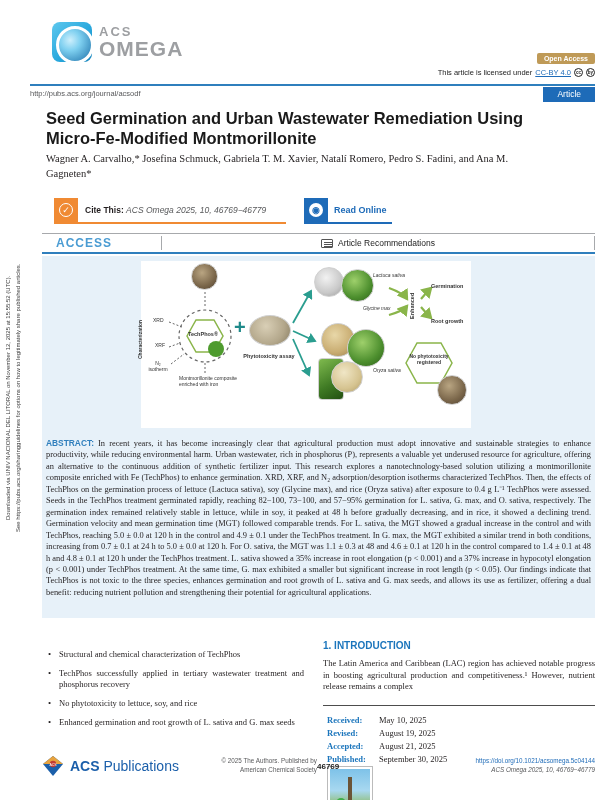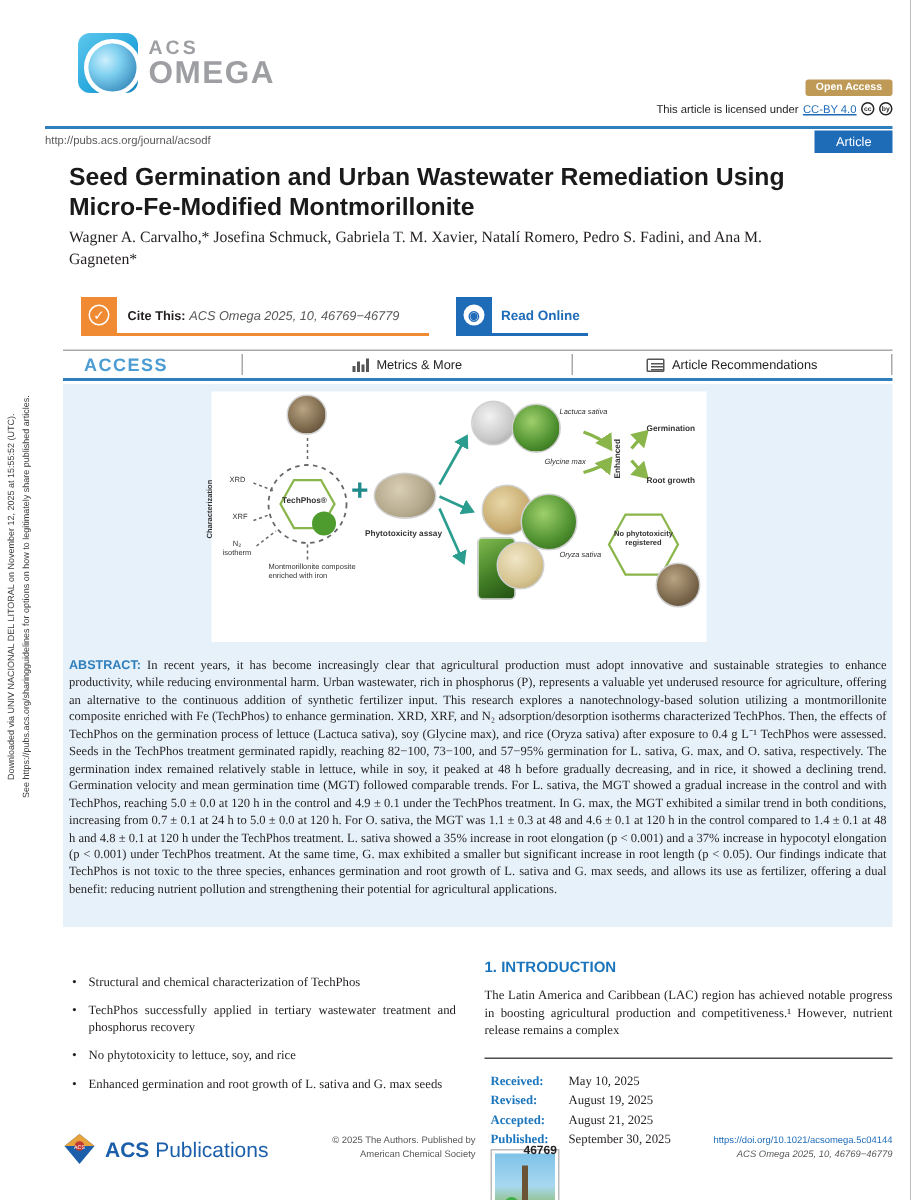--- a/index.html
+++ b/index.html
@@ -124,21 +124,21 @@
   .cover-art::before { content:""; position:absolute; left:45%; top:15%; width:4px; height:60%; background:#6b5436; }
   .cover-art::after { content:""; position:absolute; left:15%; top:55%; width:10px; height:10px;
     border-radius:50%; background:#3fae49; }
   
   .footer { position:absolute; left:42px; top:753px; width:553px; height:36px; }
   .acspub { position:absolute; left:0; top:2px; display:flex; align-items:center; gap:6px; }
   .acspub-txt { font-family:"Liberation Sans", sans-serif; font-size:14px; color:#1b5faa; }
   .acspub-txt b { font-weight:bold; }
   .copyright { position:absolute; left:160px; top:4px; width:115px; text-align:right;
     font-family:"Liberation Sans", sans-serif; font-size:6.3px; color:#58595b; line-height:1.35; }
-  .pagenum { position:absolute; left:307px; top:9px; font-family:"Liberation Sans", sans-serif;
+  .pagenum { position:absolute; left:275px; top:9px; font-family:"Liberation Sans", sans-serif;
     font-size:8px; font-weight:bold; color:#222; }
   .foot-right { position:absolute; right:0; top:3px; text-align:right;
     font-family:"Liberation Sans", sans-serif; font-size:6.3px; line-height:1.5; }
   .foot-right .doi { color:#1e6bb8; }
   .foot-right .cit { color:#58595b; font-style:italic; }
 </style>
 </head>
 <body>
 
 <div class="page">
@@ -186,29 +186,20 @@
         <span class="ro-ic">
             <i>◉</i>
           </span>
         <span class="ro-txt">Read Online</span>
       </div>
     </div>
 
     <div class="access-bar">
       <div class="access-cell c1">
         <span class="access-word">ACCESS</span>
-      </div>
-      <div class="access-cell c2">
-        <span class="bar-icon">
-            <b style="height:4px"></b>
-            <b style="height:7px"></b>
-            <b style="height:5px"></b>
-            <b style="height:9px"></b>
-          </span>
-        <span class="cell-label">Metrics &amp; More</span>
       </div>
       <div class="access-cell c3">
         <span class="rec-icon"></span>
         <span class="cell-label">Article Recommendations</span>
       </div>
     </div>
 
     <div class="abs-panel">
       <div class="figure">
         <svg class="fig-svg" width="330" height="167" viewBox="0 0 330 167">

